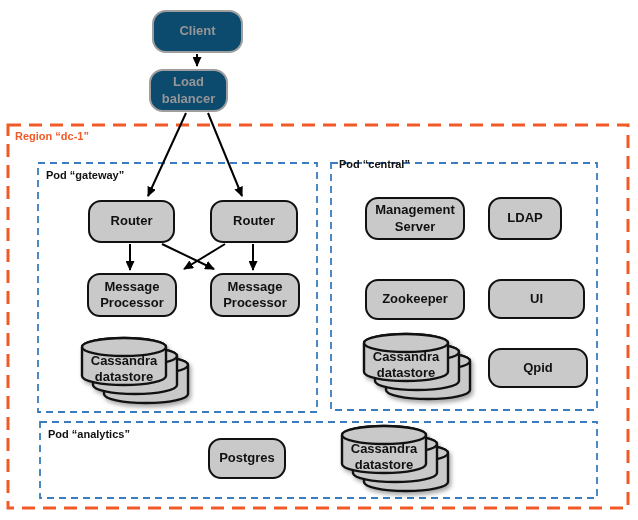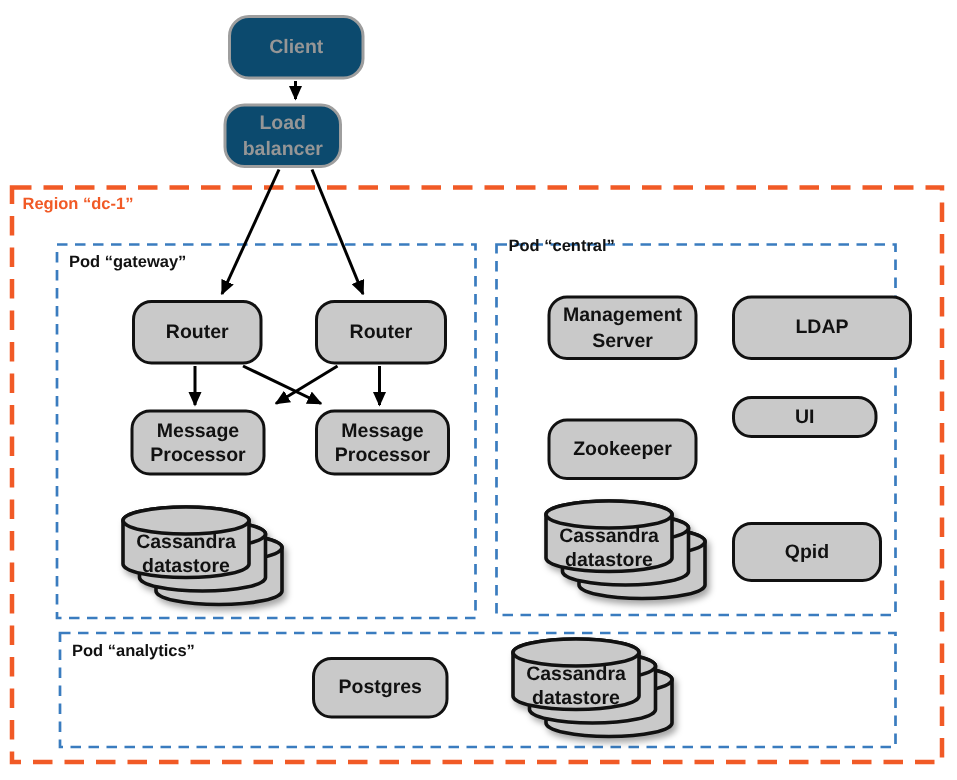--- a/index.html
+++ b/index.html
@@ -137,41 +137,41 @@
     <svg viewBox="0 0 112 72" width="112" height="72">
       <use href="#cylstack"></use>
     </svg>
     <div class="ds-label">Cassandra datastore</div>
   </div>
 
   <div class="pod-label" style="left:339px;top:158px">Pod “central”</div>
   <div class="node" style="left:365px;top:197px;width:100px;height:43px">
     <span>Management Server</span>
   </div>
-  <div class="node" style="left:488px;top:197px;width:120px;height:43px">
+  <div class="node" style="left:488px;top:197px;width:74px;height:43px">
     <span>LDAP</span>
   </div>
   <div class="node" style="left:365px;top:279px;width:100px;height:41px">
     <span>Zookeeper</span>
   </div>
-  <div class="node" style="left:488px;top:264px;width:97px;height:28px">
+  <div class="node" style="left:488px;top:279px;width:97px;height:40px">
     <span>UI</span>
   </div>
   <div class="datastore" style="left:362px;top:332px">
     <svg viewBox="0 0 112 72" width="112" height="72">
       <use href="#cylstack"></use>
     </svg>
     <div class="ds-label">Cassandra datastore</div>
   </div>
   <div class="node" style="left:488px;top:348px;width:100px;height:40px">
     <span>Qpid</span>
   </div>
 
   <div class="pod-label" style="left:48px;top:428px">Pod “analytics”</div>
-  <div class="node" style="left:208px;top:438px;width:91px;height:41px">
+  <div class="node" style="left:208px;top:438px;width:78px;height:41px">
     <span>Postgres</span>
   </div>
   <div class="datastore" style="left:340px;top:424px">
     <svg viewBox="0 0 112 72" width="112" height="72">
       <use href="#cylstack"></use>
     </svg>
     <div class="ds-label">Cassandra datastore</div>
   </div>
 
 </div>

